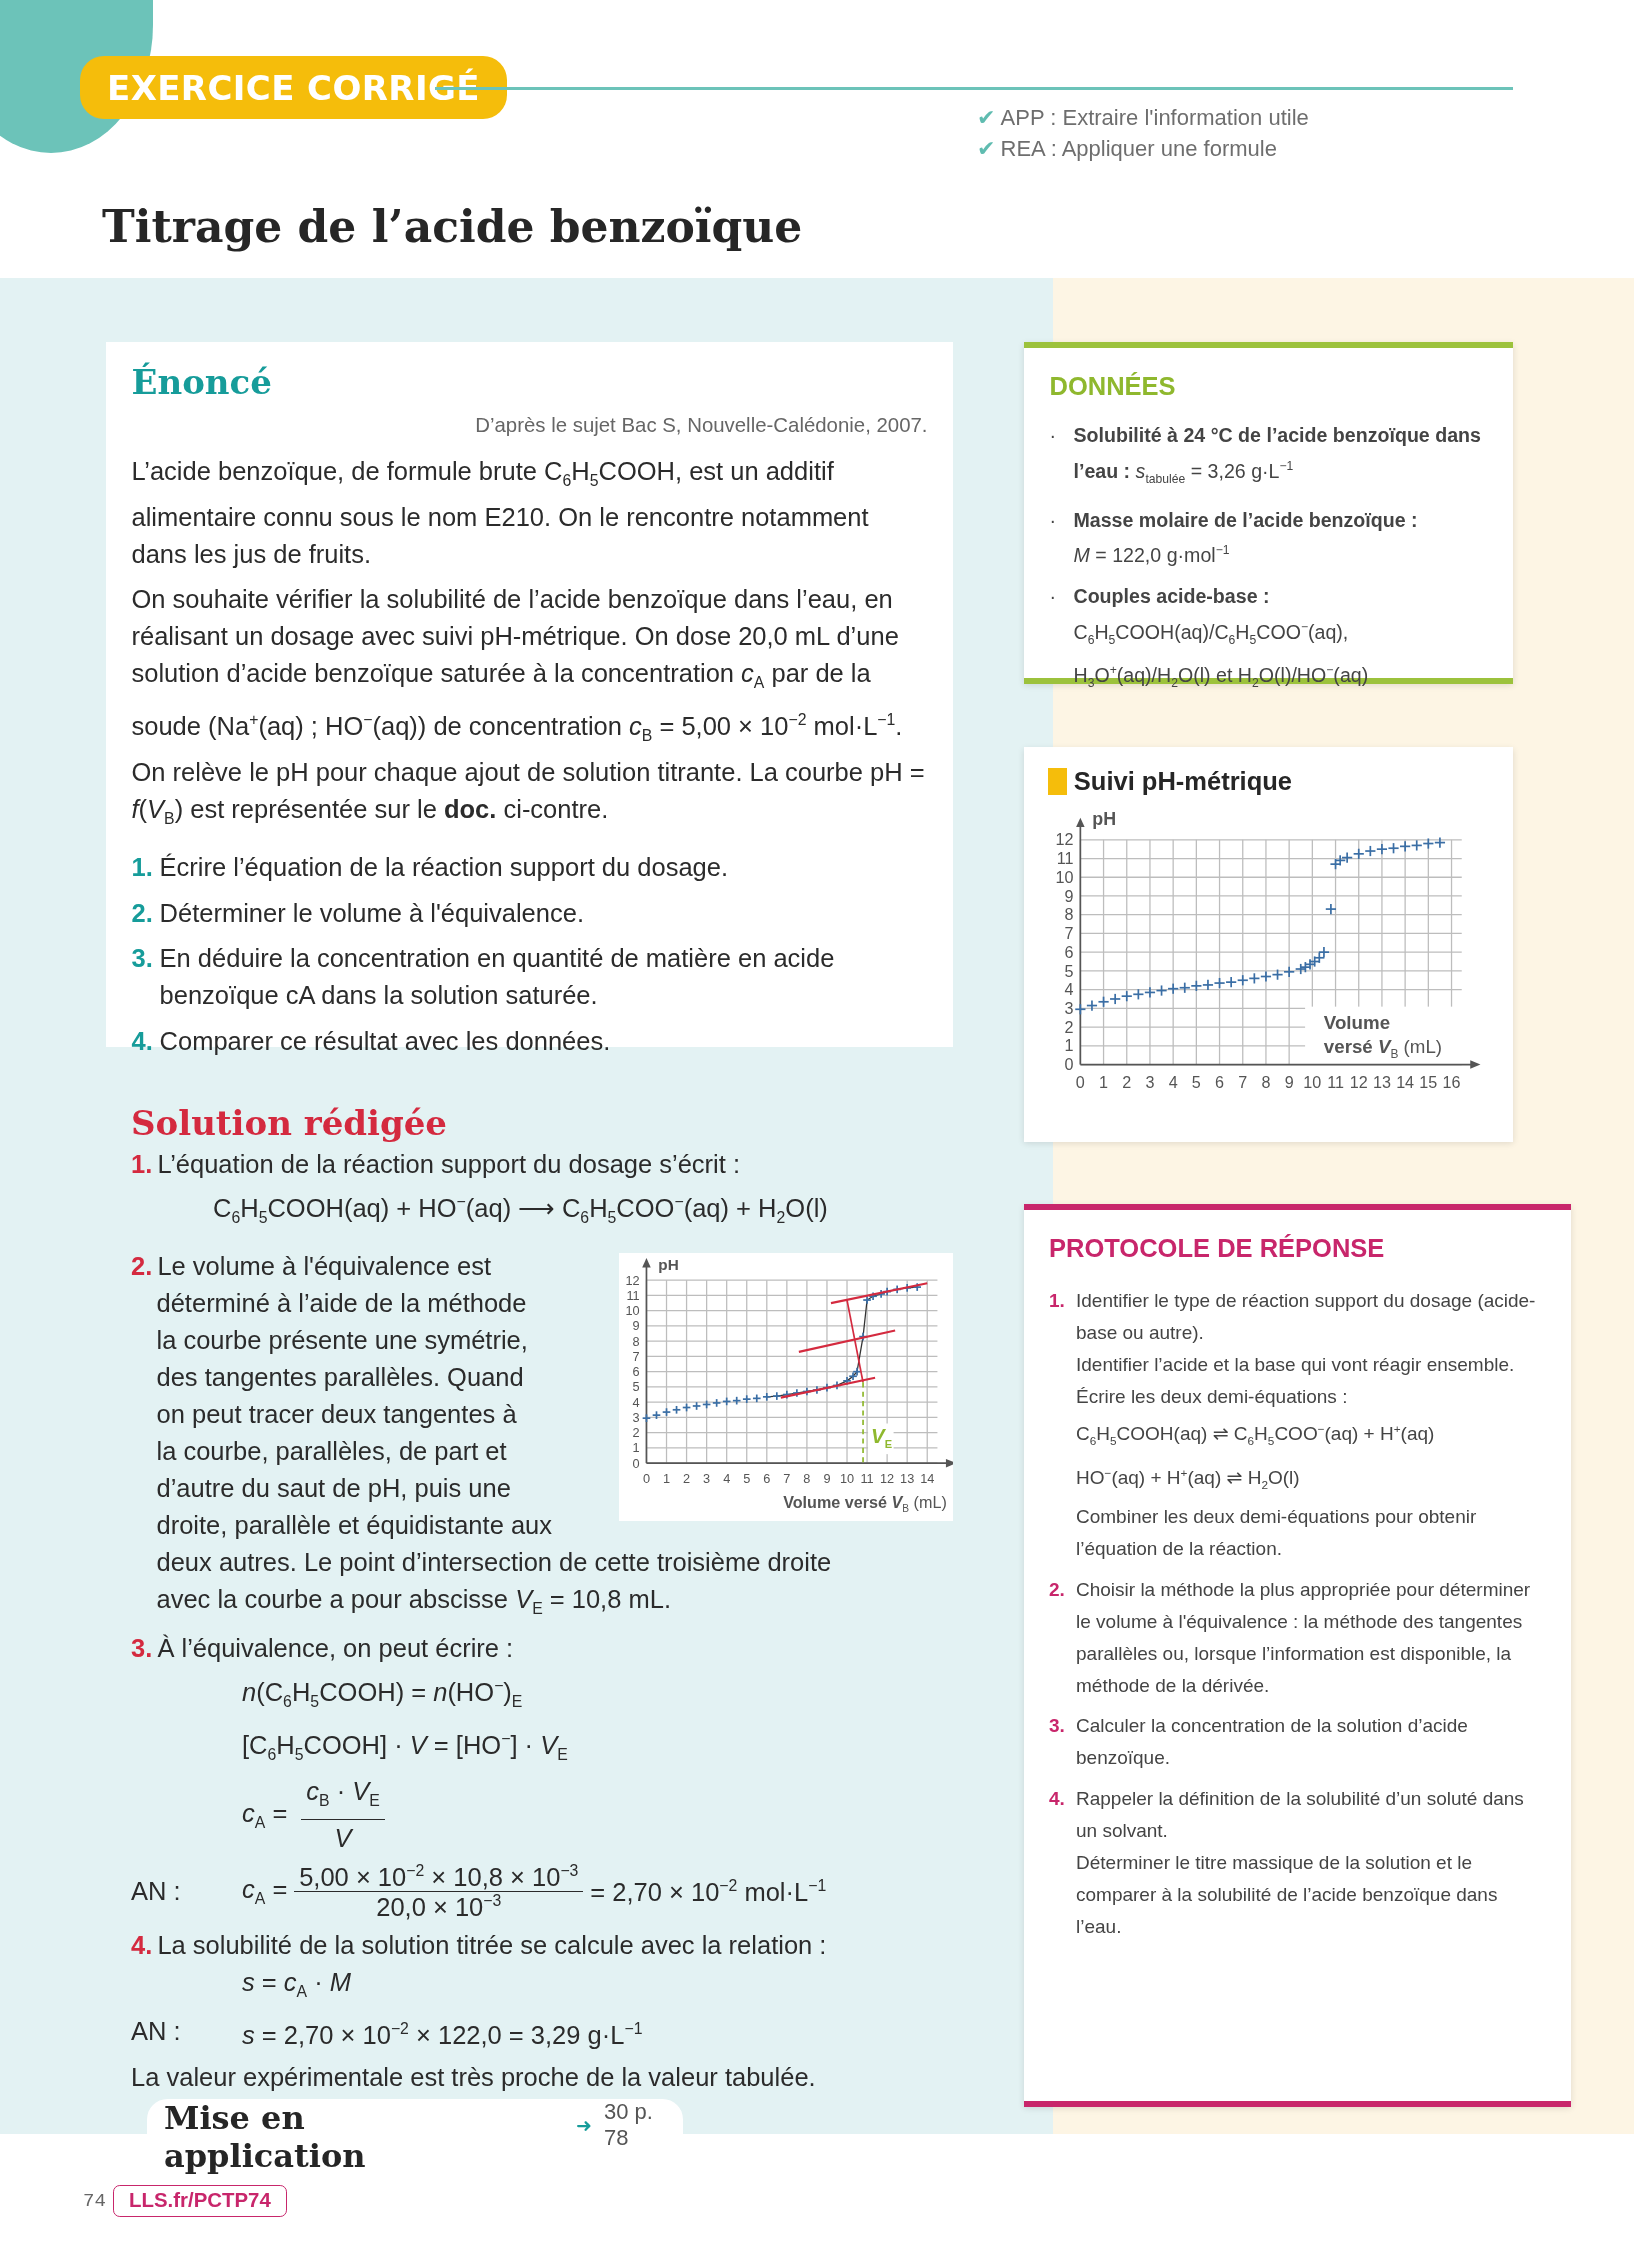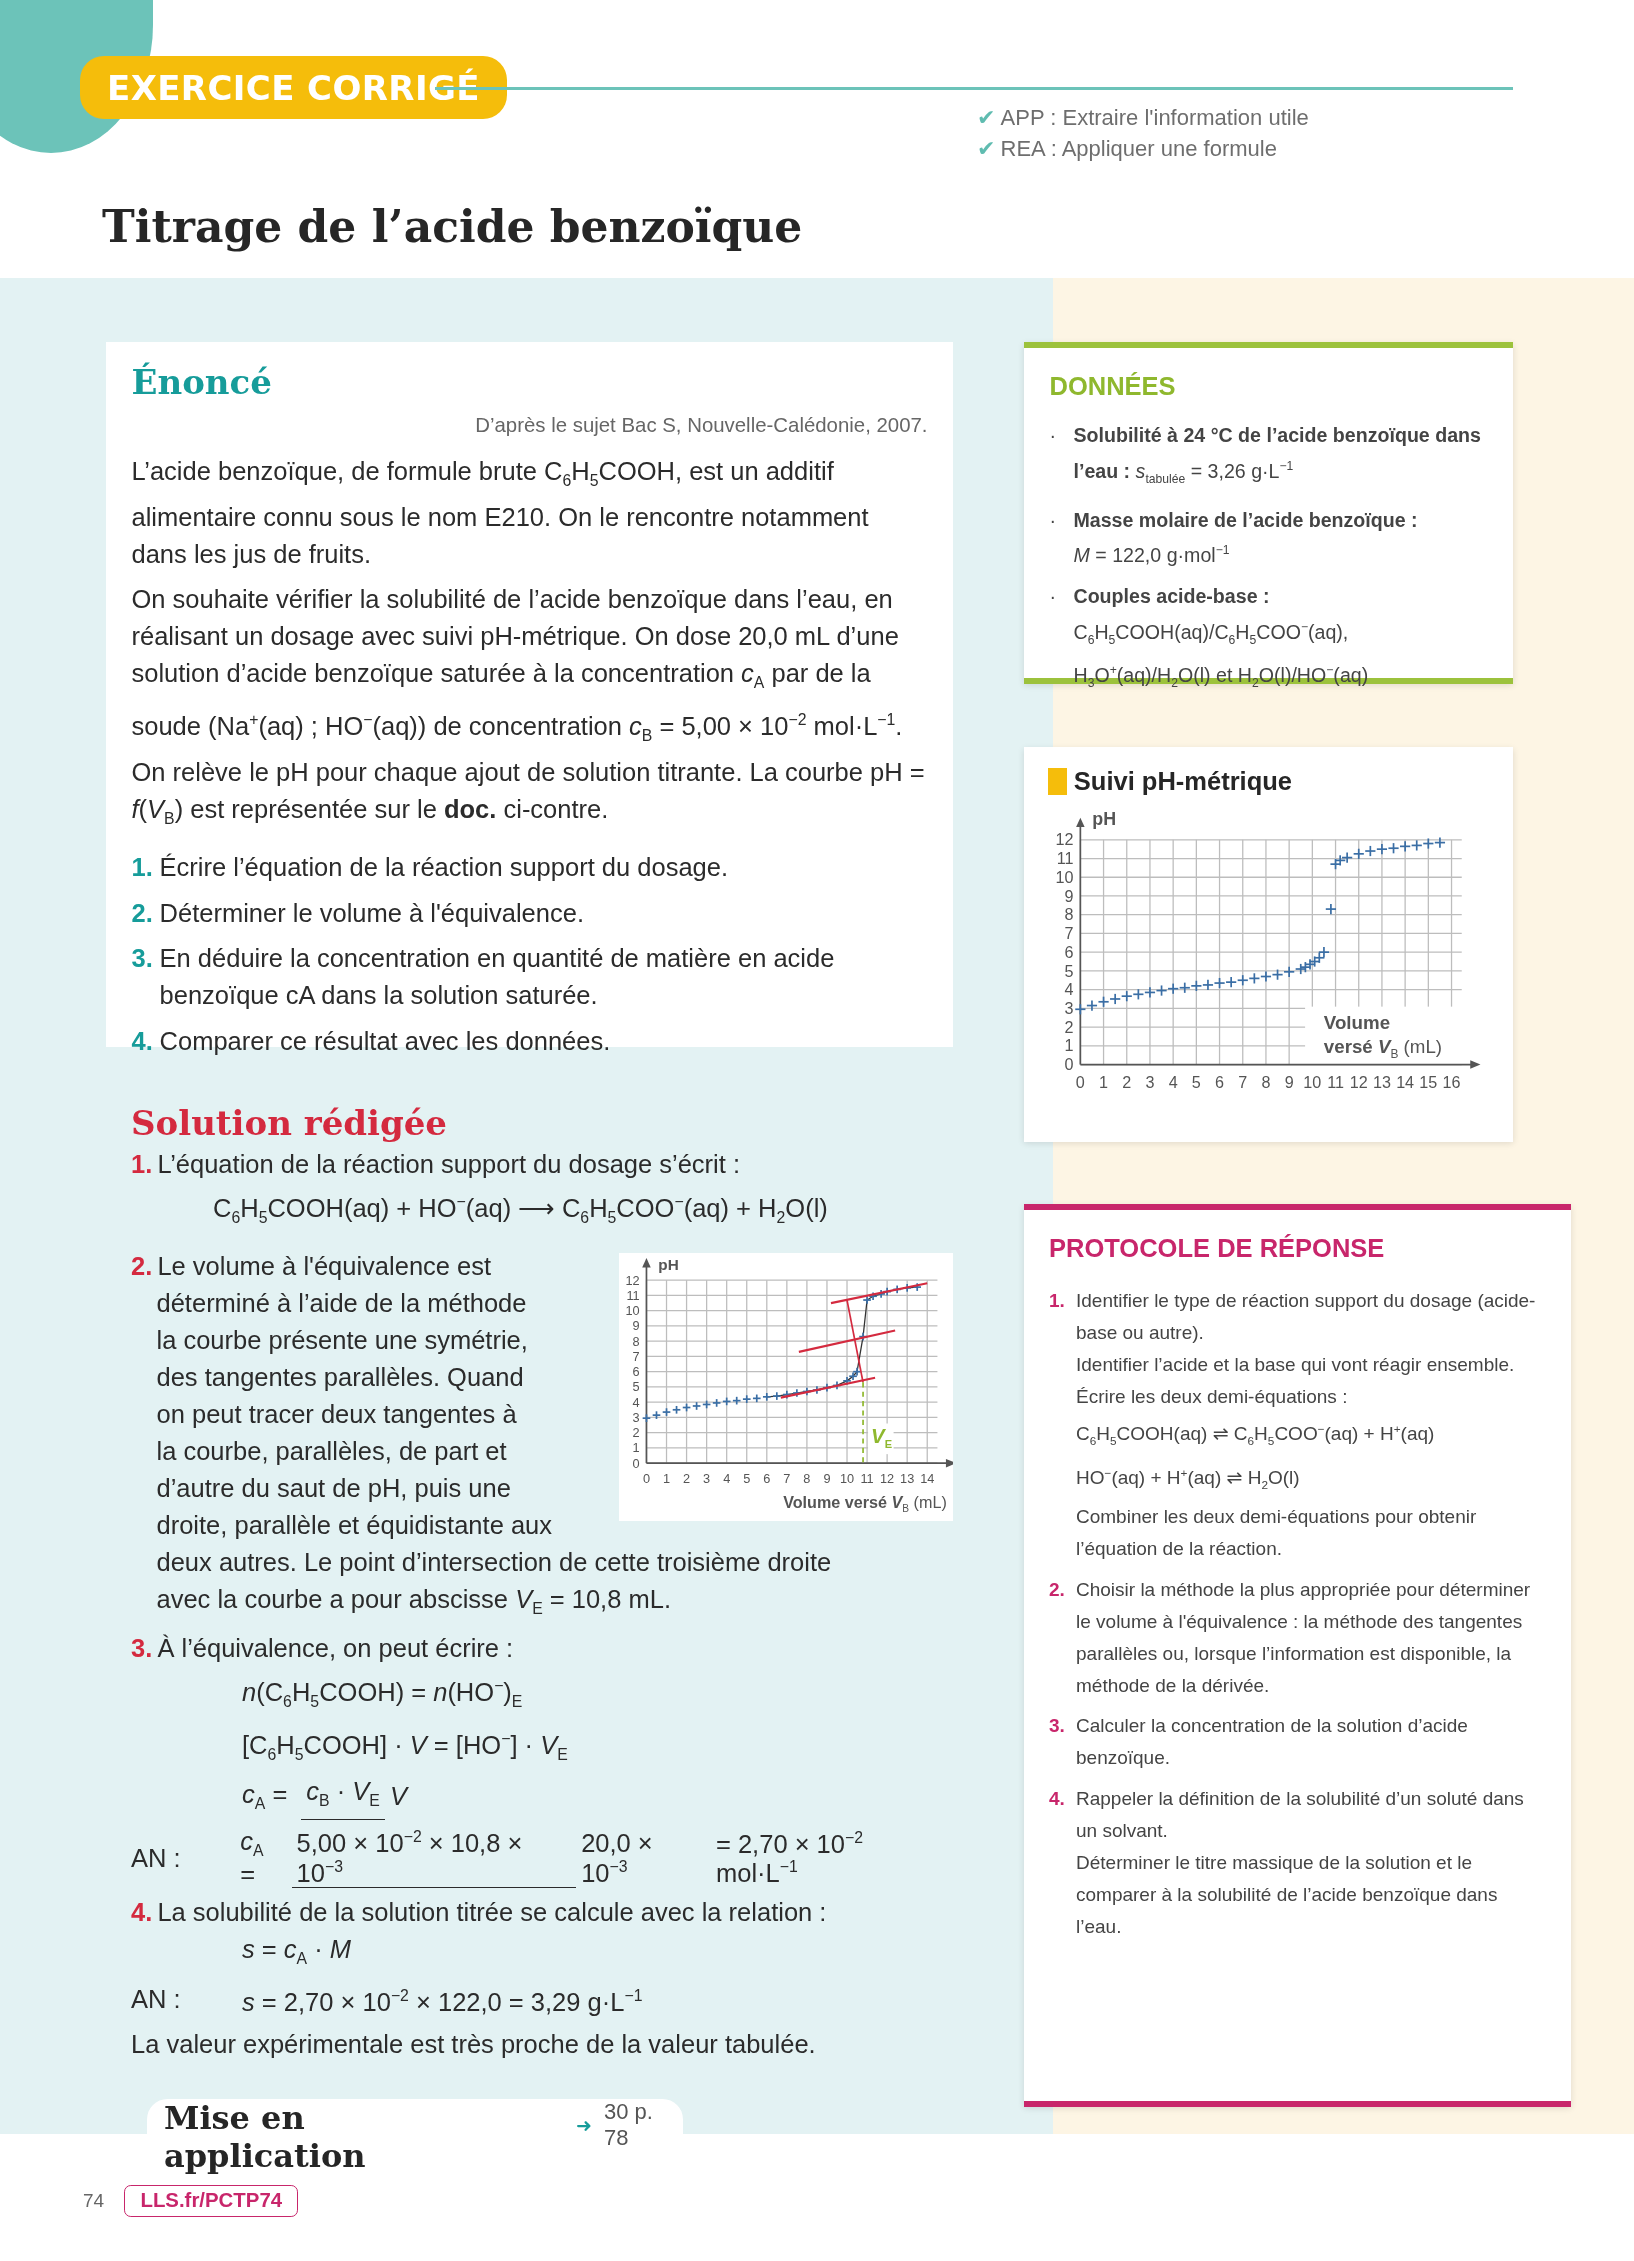--- a/index.html
+++ b/index.html
@@ -41,39 +41,39 @@
 
   .solution { position: absolute; left: 131px; top: 1103px; width: 817px; }
   .h-red { font-family: "DejaVu Serif", serif; font-weight: bold; color: #d42a3f; font-size: 34px; }
   .s-num { font-weight: bold; color: #d42a3f; margin-right: 5.1px; }
   .s-line { font-size: 25.5px; line-height: 37px; color: #2b2b2b; }
   .indent { padding-left: 25.5px; }
   .eq { padding-left: 82px; }
   .math { padding-left: 111px; }
   .an-row { display: flex; align-items: center; font-size: 25.5px; }
   .an-label { width: 111px; }
-  .frac { display: inline-flex; flex-direction: row; align-items: center; vertical-align: middle; margin: 0 6.8px; }
+  .frac { display: inline-flex; flex-direction: column; align-items: center; vertical-align: middle; margin: 0 6.8px; }
   .frac .num { border-bottom: 1.7px solid #2b2b2b; padding: 0 5.1px; }
   .frac .den { padding: 0 5.1px; }
 
   .mini-chart { position: absolute; left: 619px; top: 1253px; width: 334px; height: 268px; background: #fff; }
 
   .protocole { left: 1024px; top: 1204px; width: 547px; height: 903px; border-top: 6px solid #c8266b; border-bottom: 6px solid #c8266b; box-shadow: 0 1.7px 6.8px rgba(0,0,0,0.12); padding: 24px 25px; }
   .h-pink { color: #c8266b; font-weight: bold; font-size: 25.5px; }
   .p-list { margin-top: 22px; }
   .p-item { display: flex; font-size: 19px; line-height: 32px; color: #444; margin-bottom: 8.5px; }
   .p-num { width: 27px; flex-shrink: 0; font-weight: bold; color: #c8266b; }
 
   .mise { position: absolute; left: 147px; top: 2099px; height: 60px; width: 536px; background: #fff; border-radius: 20.4px 20.4px 0 0; display: flex; align-items: flex-start; padding-left: 17px; }
   .mise-title { font-family: "DejaVu Serif", serif; font-weight: bold; font-size: 32px; color: #262626; }
   .mise-ref { margin-left: 60px; font-size: 22px; color: #555; display: flex; align-items: center; }
   .mise-ref .arrow { color: #169c9a; margin-right: 12px; font-size: 19px; }
 
   .footer { position: absolute; left: 83px; top: 2185px; display: flex; align-items: center; }
-  .page-num { font-size: 19px; color: #666; margin-right: 20px; }
+  .page-num { font-size: 19px; color: #666; margin-right: 7px; font-family: Liberation Mono, monospace; }
   .lls-link { border: 1.7px solid #c8266b; border-radius: 6.8px; padding: 3.4px 15.3px; color: #c8266b; font-weight: bold; font-size: 20.4px; }
 </style>
 </head>
 <body>
 
 <div class="bg-left"></div>
 <div class="bg-right"></div>
 <div class="bg-bottom"></div>
 <div class="bottom-card"></div>
 

